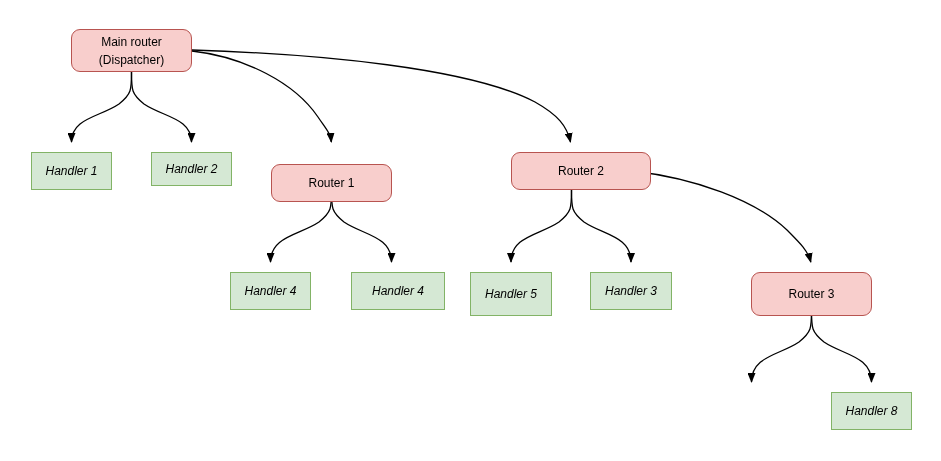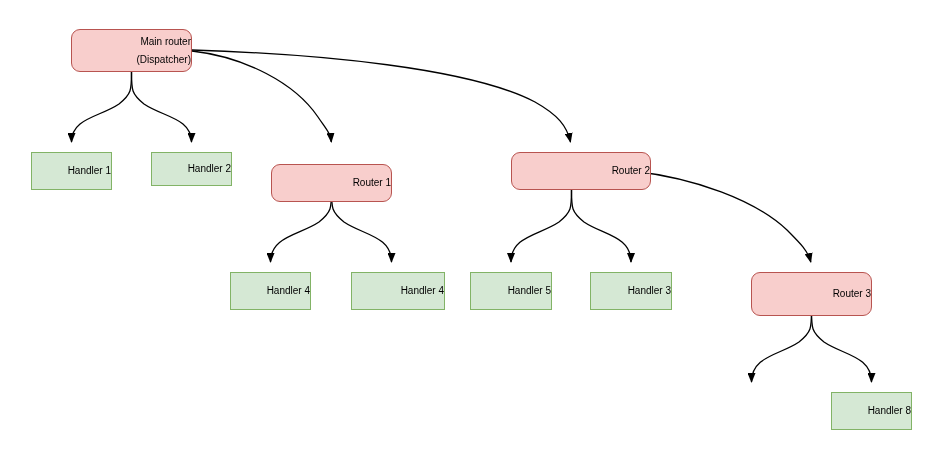--- a/index.html
+++ b/index.html
@@ -25,36 +25,37 @@
   #edge-layer path.edge {
     fill: none;
     stroke: var(--edge, #000000);
     stroke-width: 1.3;
   }
   .node {
     position: absolute;
     box-sizing: border-box;
     display: flex;
     flex-direction: column;
-    align-items: flex-end;
+    align-items: center;
     justify-content: center;
-    font-size: 10px;
+    font-size: 12px;
     line-height: 18px;
     color: var(--text, #000000);
     text-align: center;
     white-space: nowrap;
   }
   .node.router {
     background: var(--router-fill, #f8cecc);
     border: 1.3px solid var(--router-border, #b85450);
     border-radius: 9px;
   }
   .node.handler {
     background: var(--handler-fill, #d5e8d4);
     border: 1.3px solid var(--handler-border, #82b366);
+    font-style: italic;
   }
 </style>
 </head>
 <body>
 
 <div id="canvas">
 
   <svg id="edge-layer" viewBox="0 0 941 461" xmlns="http://www.w3.org/2000/svg">
     <defs>
       <marker id="arrow" viewBox="0 0 10 8" refX="9" refY="4" markerWidth="10" markerHeight="8" markerUnits="userSpaceOnUse" orient="auto">
@@ -97,21 +98,21 @@
   </div>
 
   <div class="node handler" style="left:230px;top:272px;width:81px;height:38px">
     <div>Handler 4</div>
   </div>
 
   <div class="node handler" style="left:351px;top:272px;width:94px;height:38px">
     <div>Handler 4</div>
   </div>
 
-  <div class="node handler" style="left:470px;top:272px;width:82px;height:38px">
+  <div class="node handler" style="left:470px;top:272px;width:82px;height:44px">
     <div>Handler 5</div>
   </div>
 
   <div class="node handler" style="left:590px;top:272px;width:82px;height:38px">
     <div>Handler 3</div>
   </div>
 
   <div class="node router" style="left:751px;top:272px;width:121px;height:44px">
     <div>Router 3</div>
   </div>

